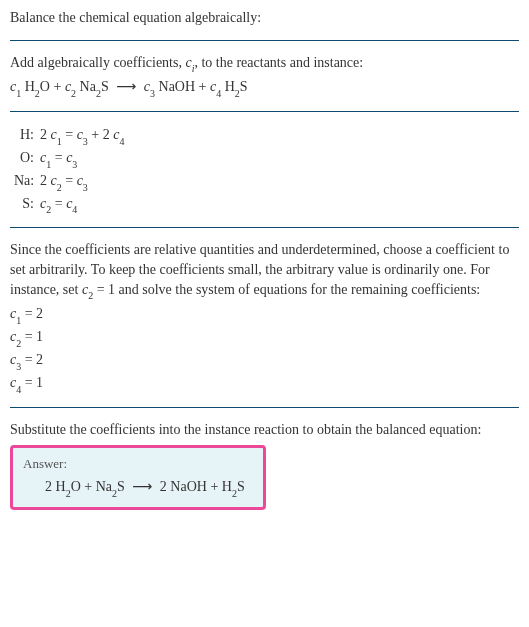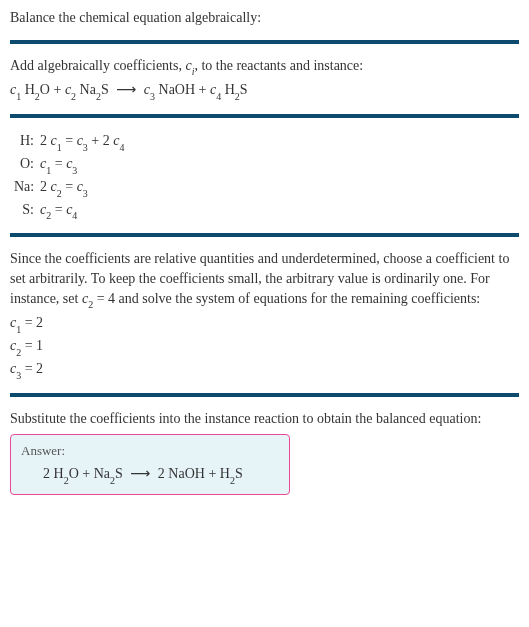--- a/index.html
+++ b/index.html
@@ -9,21 +9,21 @@
     }
     body {
       font-family: Georgia, 'Times New Roman', serif;
       font-size: 14px;
       color: #333;
       background: #fff;
       width: 529px;
       padding: 8px 10px;
     }
     .section {
-      border-bottom: 4px solid #0c4a6e;
+      border-bottom: 1px solid #0c4a6e;
       padding-bottom: 12px;
       margin-bottom: 12px;
     }
     .text-line {
       line-height: 1.4;
     }
     .equation {
       margin-top: 2px;
       line-height: 1.5;
     }
@@ -57,25 +57,25 @@
       text-align: right;
     }
     .coef-list {
       margin-top: 2px;
     }
     .coef-list .line {
       line-height: 1.5;
     }
     .answer-box {
       background: #e6f3f7;
-      border: 1px solid #ec4899;
+      border: 3px solid #ec4899;
       border-radius: 4px;
       padding: 8px 10px 10px 10px;
       margin-top: 6px;
-      width: 280px;
+      width: 256px;
     }
     .answer-label {
       color: #555;
       font-size: 13px;
       margin-bottom: 6px;
     }
     .answer-eq {
       padding-left: 22px;
       font-size: 14px;
     }
@@ -114,26 +114,27 @@
     </div>
     <div class="atoms-row">
       <div class="atoms-label">S:</div>
       <div class="atoms-eq"><span class="ital">c</span><span class="sub">2</span><span> = </span><span class="ital">c</span><span class="sub">4</span></div>
     </div>
   </div>
 </div>
 
 <div class="section">
   <div class="text-line">
-    <span>Since the coefficients are relative quantities and underdetermined, choose a coefficient to set arbitrarily. To keep the coefficients small, the arbitrary value is ordinarily one. For instance, set </span><span class="ital">c</span><span class="sub">2</span><span> = 4 and solve the system of equations for the remaining coefficients:</span>
+    <span>Since the coefficients are relative quantities and underdetermined, choose a coefficient to set arbitrarily. To keep the coefficients small, the arbitrary value is ordinarily one. For instance, set </span><span class="ital">c</span><span class="sub">2</span><span> = 1 and solve the system of equations for the remaining coefficients:</span>
   </div>
   <div class="coef-list">
     <div class="line"><span class="ital">c</span><span class="sub">1</span><span> = 2</span></div>
     <div class="line"><span class="ital">c</span><span class="sub">2</span><span> = 1</span></div>
     <div class="line"><span class="ital">c</span><span class="sub">3</span><span> = 2</span></div>
+    <div class="line"><span class="ital">c</span><span class="sub">4</span><span> = 1</span></div>
   </div>
 </div>
 
 <div>
   <div class="text-line">Substitute the coefficients into the instance reaction to obtain the balanced equation:</div>
   <div class="answer-box">
     <div class="answer-label">Answer:</div>
     <div class="answer-eq">
       <span>2</span><span> </span><span><span>H</span><span class="sub">2</span><span>O</span></span><span> + </span><span><span>Na</span><span class="sub">2</span><span>S</span></span>
       <span class="arrow">⟶</span>

